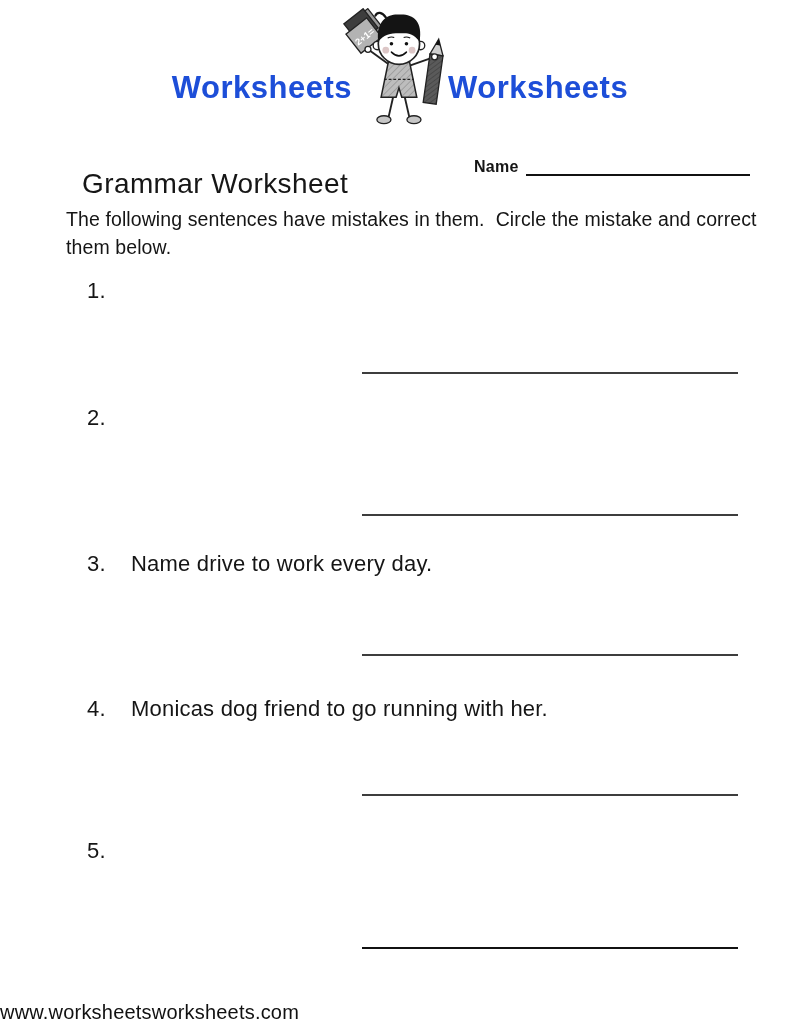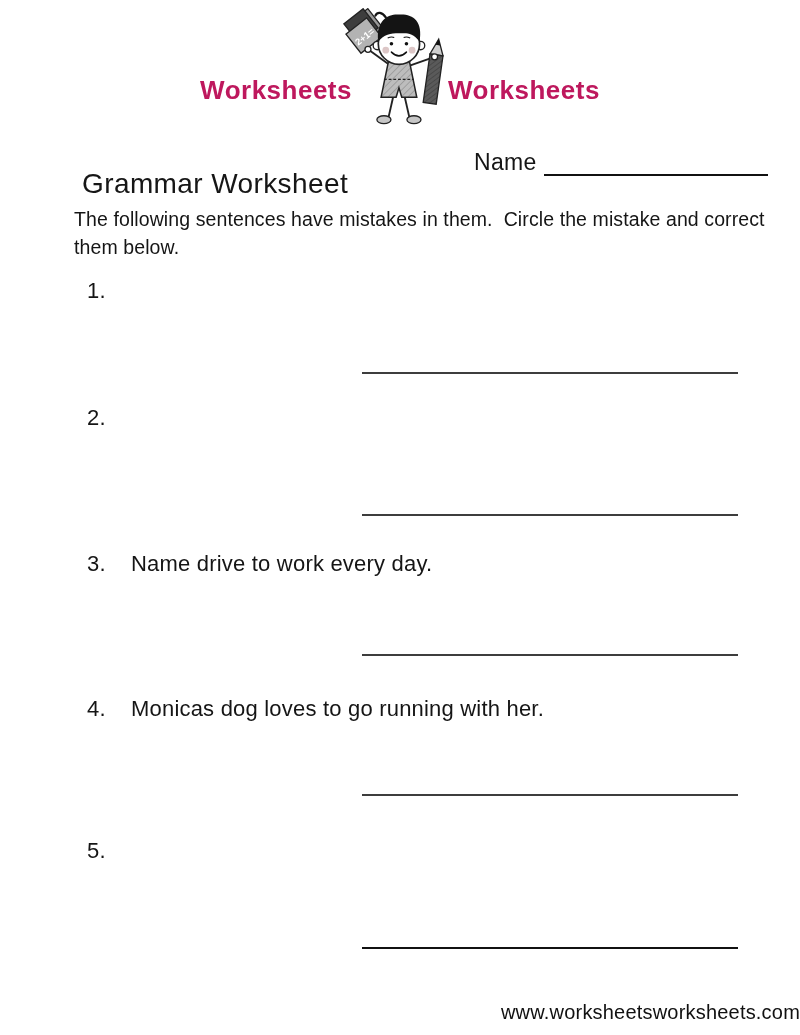--- a/index.html
+++ b/index.html
@@ -17,23 +17,23 @@
   .logo-row {
     position: absolute;
     top: 8px;
     left: 0;
     width: 100%;
     display: flex;
     justify-content: center;
     align-items: flex-end;
   }
   .logo-text {
-    font-size: 26px;
+    font-size: 31px;
     font-weight: bold;
-    color: #be185d;
+    color: #1d4ed8;
     letter-spacing: 0.5px;
     margin-bottom: 24px;
   }
   .logo-text.left  { margin-right: -16px; }
   .logo-text.right { margin-left: -12px; }
   .logo-kid { width: 124px; height: 122px; flex: 0 0 auto; }
 
   
   .page-title {
     position: absolute;
@@ -45,33 +45,33 @@
     letter-spacing: 0.4px;
     color: #161616;
   }
   .name-field {
     position: absolute;
     left: 474px;
     top: 148px;
     display: flex;
     align-items: flex-end;
   }
-  .name-label { font-size: 23px; letter-spacing: 0.3px; }
+  .name-label { font-size: 16px; letter-spacing: 0.3px; font-weight: bold; }
   .name-line {
     display: inline-block;
     width: 224px;
     margin-left: 7px;
     border-bottom: 2px solid #111111;
     height: 26px;
   }
 
   
   .instructions {
     position: absolute;
-    left: 74px;
+    left: 66px;
     top: 206px;
     width: 694px;
     margin: 0;
     font-size: 19.5px;
     line-height: 1.42;
     letter-spacing: 0.1px;
     white-space: pre-wrap;
   }
 
   
@@ -102,21 +102,21 @@
   .l3 { top: 654px; }
   .l4 { top: 794px; }
   .l5 { top: 947px; border-top-color: #111111; }
 
   
   .footer-url {
     position: absolute;
     top: 1001px;
     left: 0;
     width: 100%;
-    text-align: right;
+    text-align: left;
     font-size: 20px;
     letter-spacing: 0.2px;
     color: #111111;
   }
 </style>
 </head>
 <body>
 
 <div class="page">
 
@@ -200,21 +200,21 @@
   <div class="answer-line l2"></div>
 
   <div class="question q3">
     <span class="q-num">3.</span>
     <span class="q-text">Name drive to work every day.</span>
   </div>
   <div class="answer-line l3"></div>
 
   <div class="question q4">
     <span class="q-num">4.</span>
-    <span class="q-text">Monicas dog loves to go running with her.</span>
+    <span class="q-text">Monicas dog friend to go running with her.</span>
   </div>
   <div class="answer-line l4"></div>
 
   <div class="question q5">
     <span class="q-num">5.</span>
   </div>
   <div class="answer-line l5"></div>
 
   <div class="footer-url">www.worksheetsworksheets.com</div>
 

